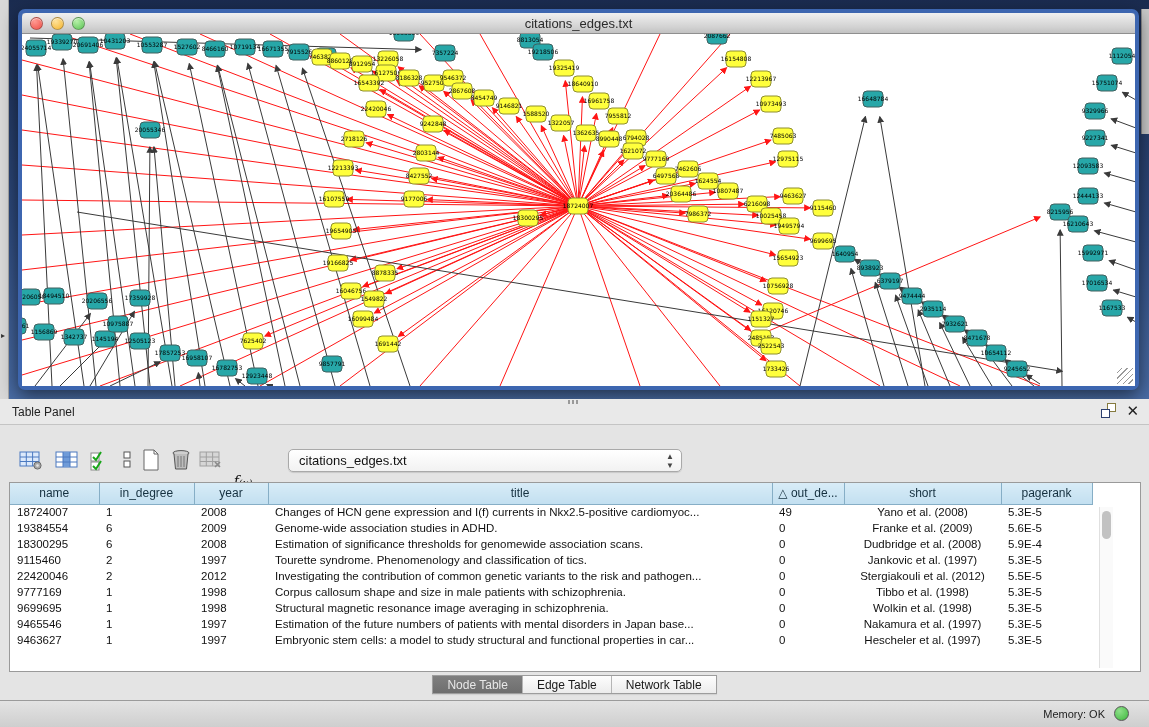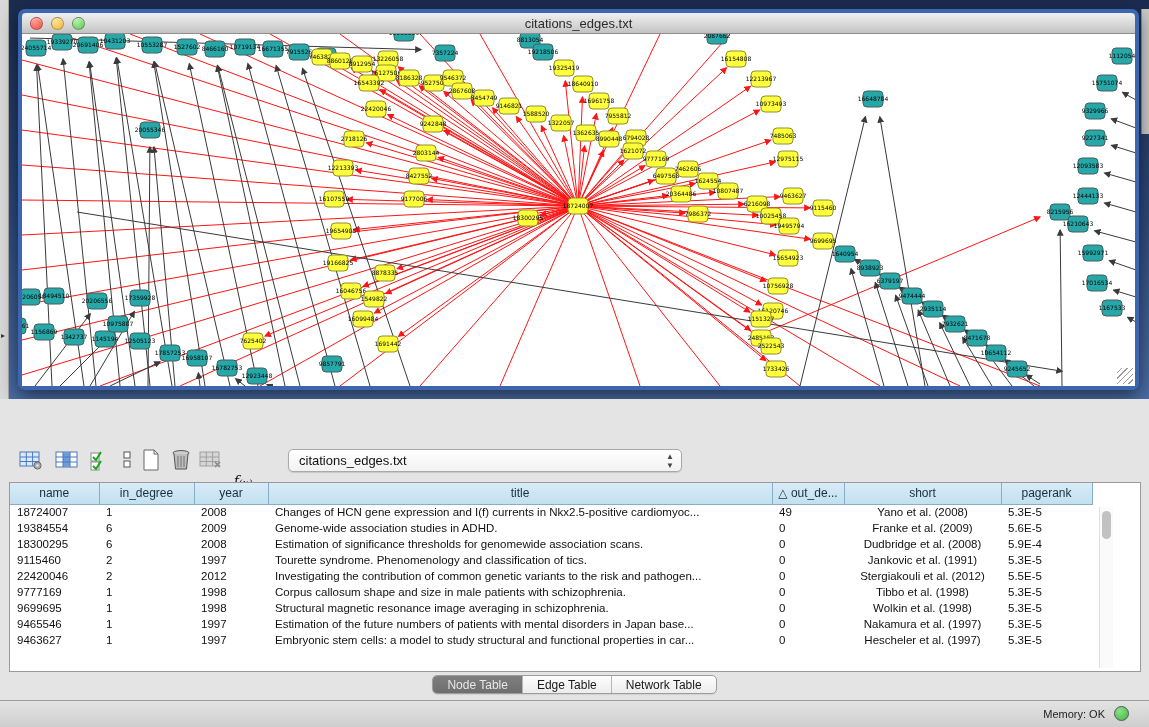--- a/index.html
+++ b/index.html
@@ -71,21 +71,21 @@
   table.grid th{height:21px;background:linear-gradient(#d8ecf7,#c2dff0);border-right:1px solid #86aec6;
                 border-bottom:1px solid #86aec6;font-weight:normal;font-size:12px;color:#15303f;
                 overflow:hidden;white-space:nowrap;}
   table.grid td{height:16px;padding:0 0 0 7px;overflow:hidden;white-space:nowrap;text-overflow:clip;}
   table.grid td.c5{text-align:center;padding:0;}
   .vscroll{position:absolute;left:1089px;top:24px;bottom:3px;width:14px;background:#fafafa;
            border-left:1px solid #e0e0e0;}
   .vthumb{position:absolute;left:2px;top:4px;width:9px;height:28px;border-radius:5px;background:#c2c2c2;}
 
   .tabs{position:absolute;left:0;top:276px;width:100%;height:25px;display:flex;justify-content:center;}
-  .seg{display:flex;border:1px solid #9d9d9d;border-radius:5px;overflow:hidden;height:19px;
+  .seg{display:flex;border:1px solid #9d9d9d;border-radius:0;overflow:hidden;height:19px;
        background:linear-gradient(#fdfdfd,#ececec);box-shadow:0 1px 1px rgba(0,0,0,.08);}
   .seg .tab{padding:2px 14px 0;font-size:12px;color:#1a1a1a;border-right:1px solid #b5b5b5;}
   .seg .tab:last-child{border-right:none;}
   .seg .tab.active{background:linear-gradient(#7f7f7f,#6e6e6e);color:#e8e8e8;}
 
   
   .statusbar{position:absolute;left:0;top:700px;width:1149px;height:30px;
              background:linear-gradient(#e3e3e3,#cccccc);border-top:1px solid #9b9b9b;}
   .mem{position:absolute;right:44px;top:7px;font-size:11px;color:#222;}
   .memdot{position:absolute;right:20px;top:5px;width:15px;height:15px;border-radius:50%;
@@ -512,20 +512,31 @@
               <rect x="568" y="198" width="20" height="16" rx="4" class="ny"></rect>
               <text x="578" y="208" class="nl">18724007</text>
             </g>
         </svg>
         <div class="grip"></div>
       </div>
     </div>
   </div>
 
   <div class="panel">
+    <div class="panel-header">
+      <div class="split-handle"></div>
+      <div class="panel-title">Table Panel</div>
+      <div class="panel-btns">
+        <div class="float-ico">
+            <span class="a"></span>
+            <span class="b"></span>
+          </div>
+        <div class="x-ico">✕</div>
+      </div>
+    </div>
 
     <div class="toolbar">
       <div class="tbtn" style="left:16px">
         <svg width="26" height="22" viewBox="0 0 26 22">
           <rect x="2" y="3" width="19" height="14" fill="#dce9fb" stroke="#4a79c0"></rect>
           <path d="M2 8h19M2 12.5h19M8.3 3v14M14.6 3v14" stroke="#4a79c0" fill="none"></path>
           <circle cx="19.5" cy="16.5" r="3.6" fill="#a9a9a9" stroke="#6a6a6a"></circle>
           <circle cx="19.5" cy="16.5" r="1.3" fill="#e6e6e6"></circle>
         </svg>
       </div>
@@ -619,21 +630,21 @@
               <td class="c4">0</td>
               <td class="c5">Dudbridge et al. (2008)</td>
               <td class="c6">5.9E-4</td>
             </tr>
             <tr>
               <td class="c0">9115460</td>
               <td class="c1">2</td>
               <td class="c2">1997</td>
               <td class="c3">Tourette syndrome. Phenomenology and classification of tics.</td>
               <td class="c4">0</td>
-              <td class="c5">Jankovic et al. (1991)</td>
+              <td class="c5">Jankovic et al. (1997)</td>
               <td class="c6">5.3E-5</td>
             </tr>
             <tr>
               <td class="c0">22420046</td>
               <td class="c1">2</td>
               <td class="c2">2012</td>
               <td class="c3">Investigating the contribution of common genetic variants to the risk and pathogen...</td>
               <td class="c4">0</td>
               <td class="c5">Stergiakouli et al. (2012)</td>
               <td class="c6">5.5E-5</td>

